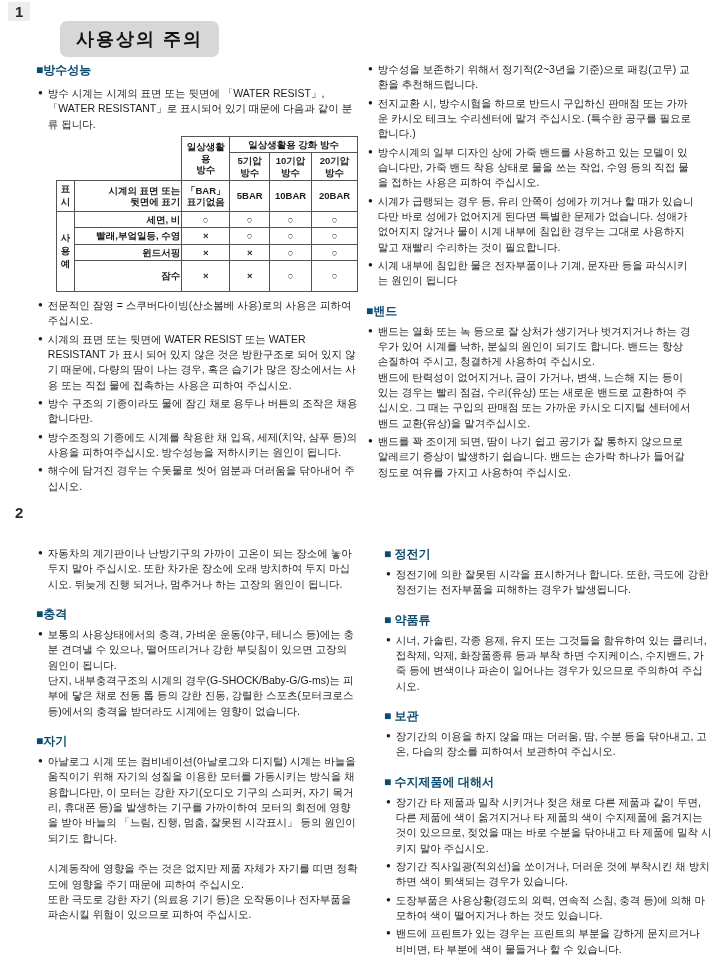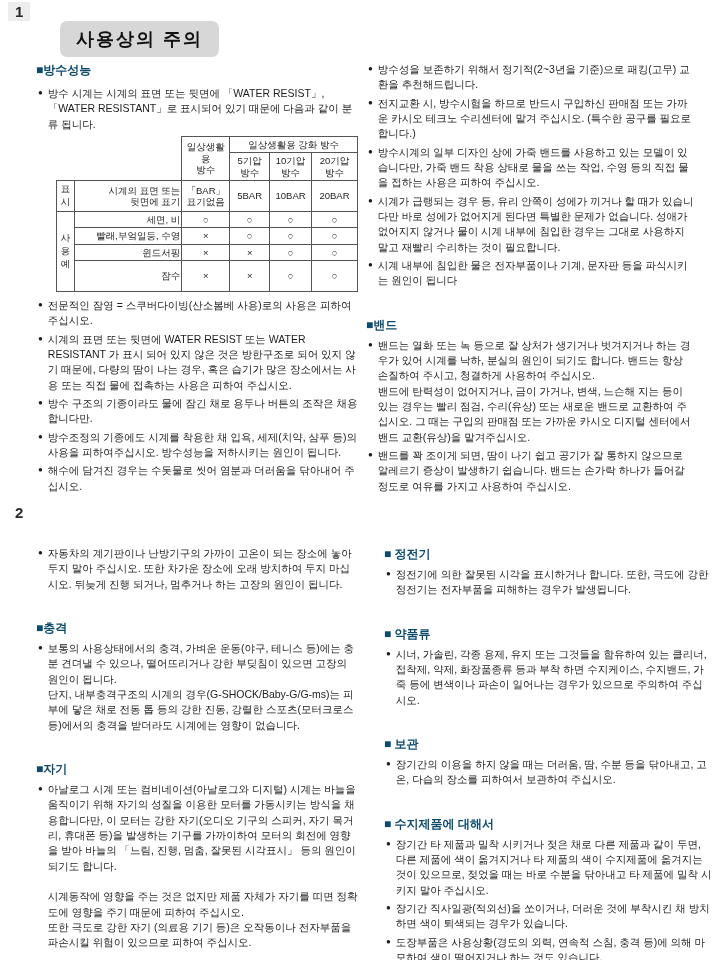--- a/index.html
+++ b/index.html
@@ -29,39 +29,40 @@
   .col { position:absolute; }
   #s1-left  { left:36px;  top:62px;  width:322px; }
   #s1-right { left:366px; top:62px;  width:328px; }
   #s2-left  { left:36px;  top:546px; width:322px; }
   #s2-right { left:384px; top:546px; width:328px; }
 
   .h {
     font-weight:bold; font-size:12px; color:#0c4a6e;
     margin:0 0 4px 0;
   }
-  .h.gap { margin-top:28px; }
+  .h.gap { margin-top:14px; }
   .b {
     display:flex; align-items:flex-start;
     font-size:10.5px; line-height:1.46;
     margin:0 0 3px 0;
   }
   .b::before {
     content:"●";
     font-size:8px; line-height:1;
     margin:3px 5px 0 2px;
     flex:0 0 auto;
   }
   .b-text { white-space:pre-line; }
   .intro { margin-bottom:4px;margin-top:7px; }
 
   table.wr {
     border-collapse:collapse;
     margin:2px 0 6px 20px;
     table-layout:fixed;
+    font-weight:bold;
   }
   table.wr td {
     border:1px solid #555;
     font-size:9.5px; line-height:1.2;
     text-align:center; vertical-align:middle;
     padding:2px 1px;
     white-space:pre-line;
   }
   table.wr td.nb { border:none; }
   table.wr td.tl { text-align:right; padding-left:4px; }

